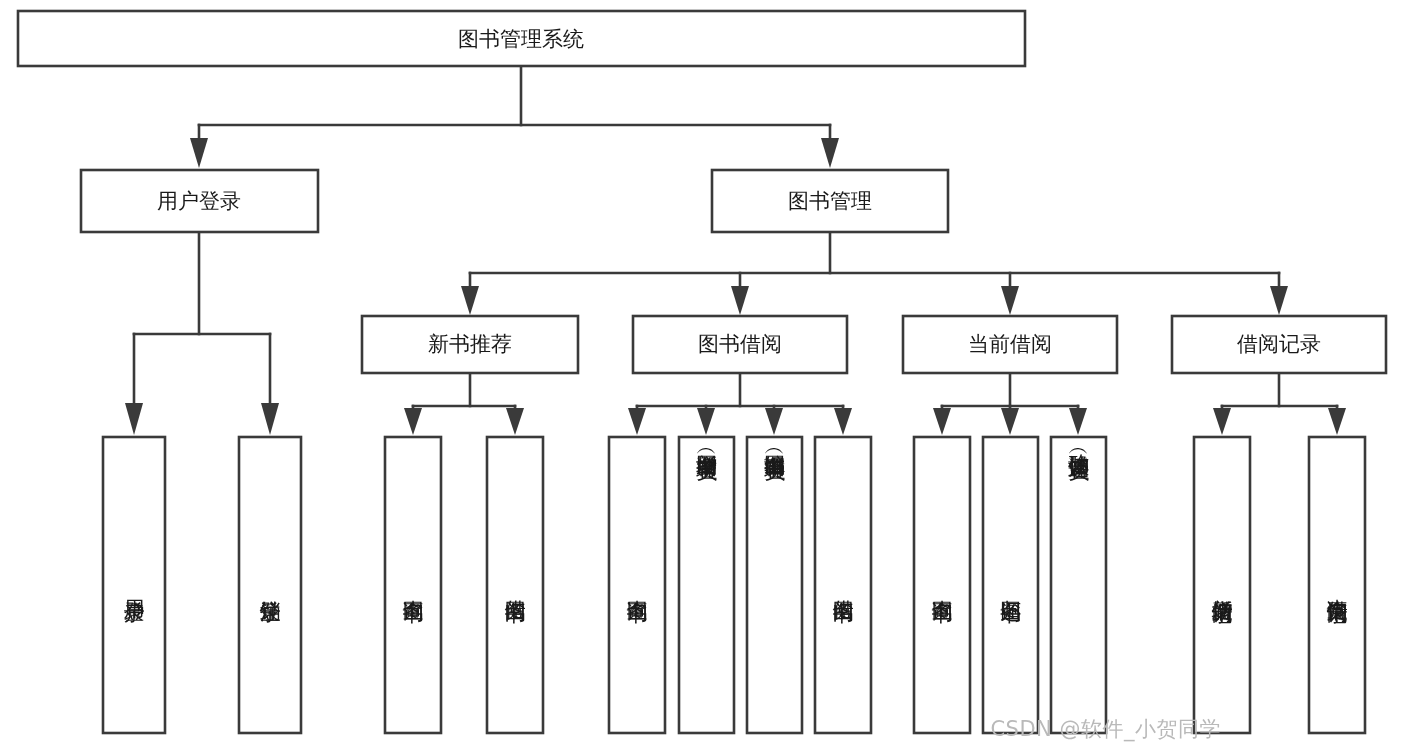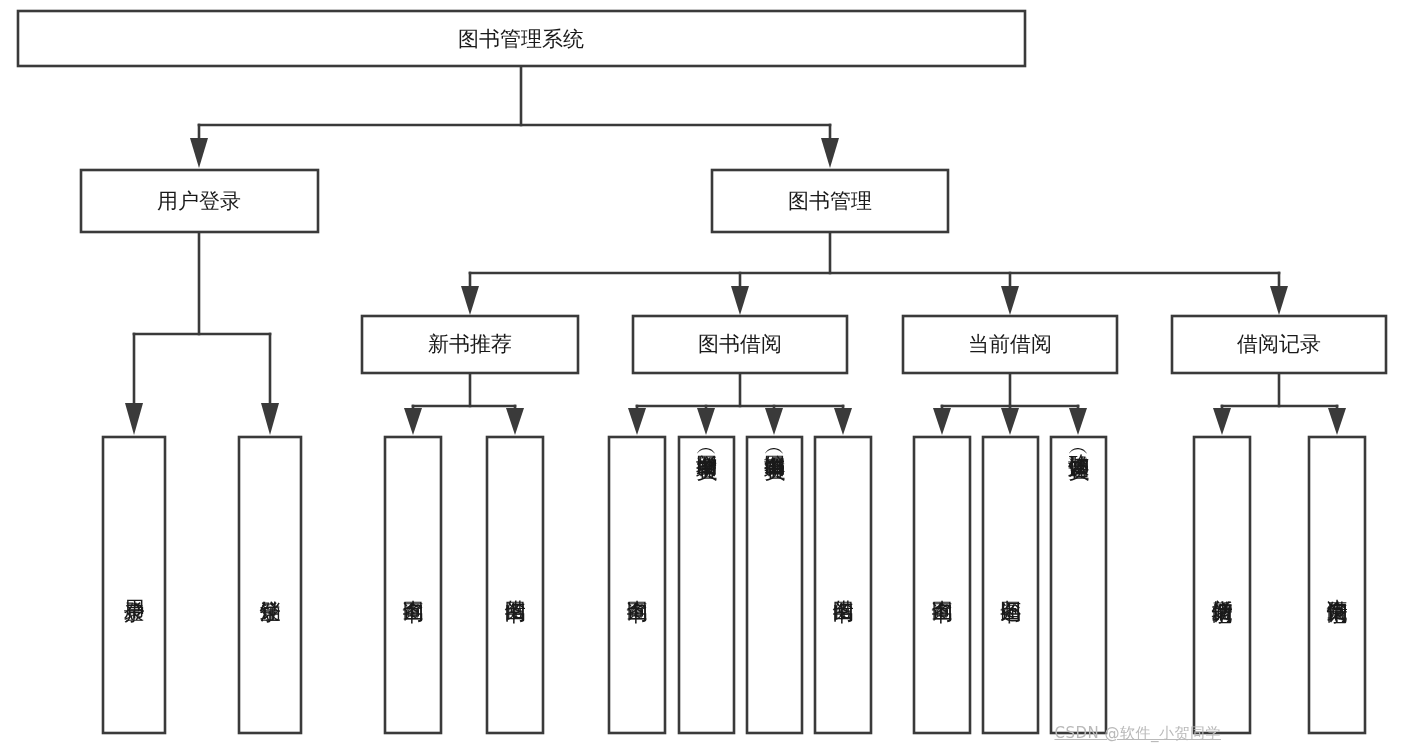--- a/index.html
+++ b/index.html
@@ -64,25 +64,24 @@
     line-height: 1.06;
     color: #1a1a1a;
     letter-spacing: 1px;
     white-space: nowrap;
   }
   .watermark {
     position: absolute;
     right: 8px;
     bottom: 4px;
     font-family: "DejaVu Sans", "Liberation Sans", sans-serif;
-    font-size: 15px;
+    font-size: 21px;
     color: #b9b9b9;
     letter-spacing: 0.5px;
     white-space: nowrap;
-    text-decoration: underline;
   }
 </style>
 </head>
 <body>
 
 <div id="diagram-root">
 
   <svg class="flow" viewBox="0 0 1405 747" xmlns="http://www.w3.org/2000/svg">
 
     <path class="connector" d="M 521 66 L 521 125"></path>

